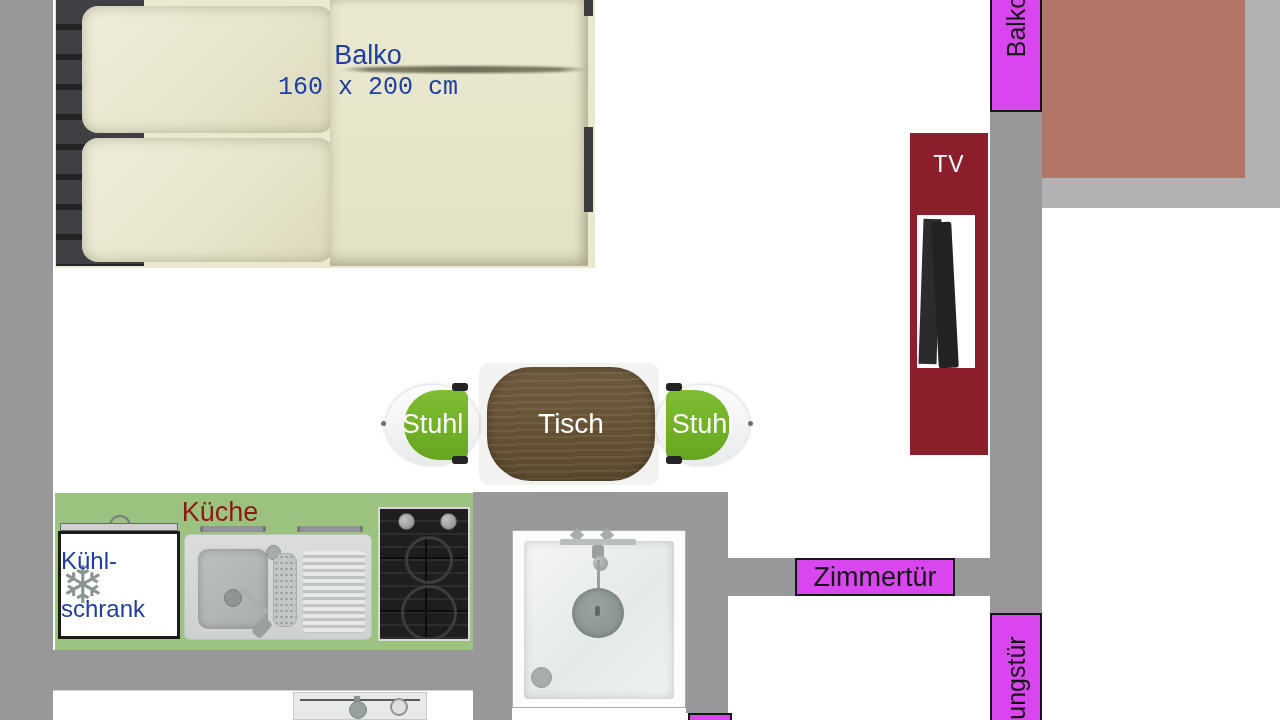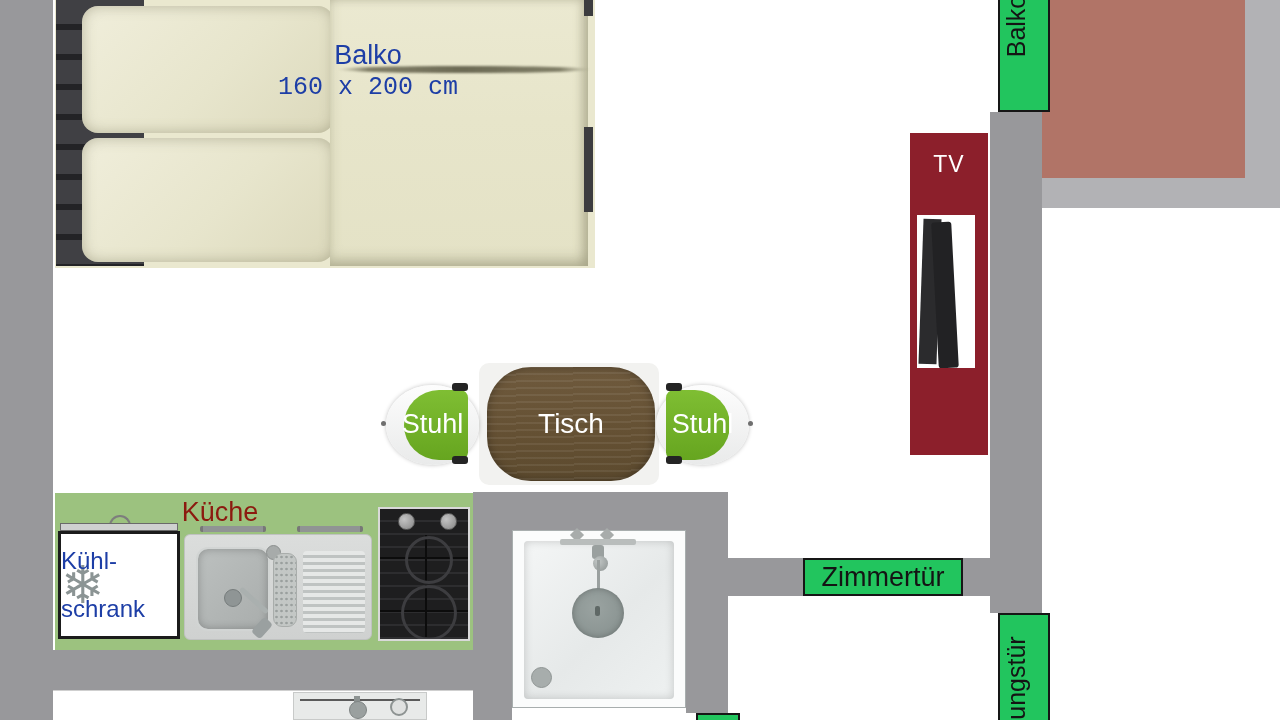--- a/index.html
+++ b/index.html
@@ -2,21 +2,21 @@
 <html><head>
 <meta charset="utf-8">
 <title>Floor Plan</title>
 <style>
   html,body{margin:0;padding:0;background:#ffffff;}
   #plan{position:relative;width:1280px;height:720px;overflow:hidden;background:#ffffff;
         font-family:"Liberation Sans", sans-serif;}
   .abs{position:absolute;}
   .wall{position:absolute;background:#98989b;}
   .railing{position:absolute;background:#b2b2b5;}
-  .labelbox{position:absolute;background:#22c55e;border:2px solid #161616;box-sizing:border-box;margin-left:8px;}
+  .labelbox{position:absolute;background:#d946ef;border:2px solid #161616;box-sizing:border-box;}
   .blue{color:#1d3ea6;}
   .center{display:flex;align-items:center;justify-content:center;text-align:center;}
   .vtext{position:absolute;white-space:nowrap;transform:translate(-50%,-50%) rotate(-90deg);
          color:#141414;font-size:25px;}
   
   #bed{position:absolute;left:55px;top:0;width:540px;height:268px;background:#eae8cf;}
   #bed-white-edge{position:absolute;left:53px;top:0;width:3px;height:268px;background:#fff;}
   #headboard{position:absolute;left:56px;top:0;width:88px;height:266px;
              background:repeating-linear-gradient(180deg,#404044 0 24px,#232326 24px 30px);}
   .pillow{position:absolute;left:82px;width:252px;border-radius:16px;

